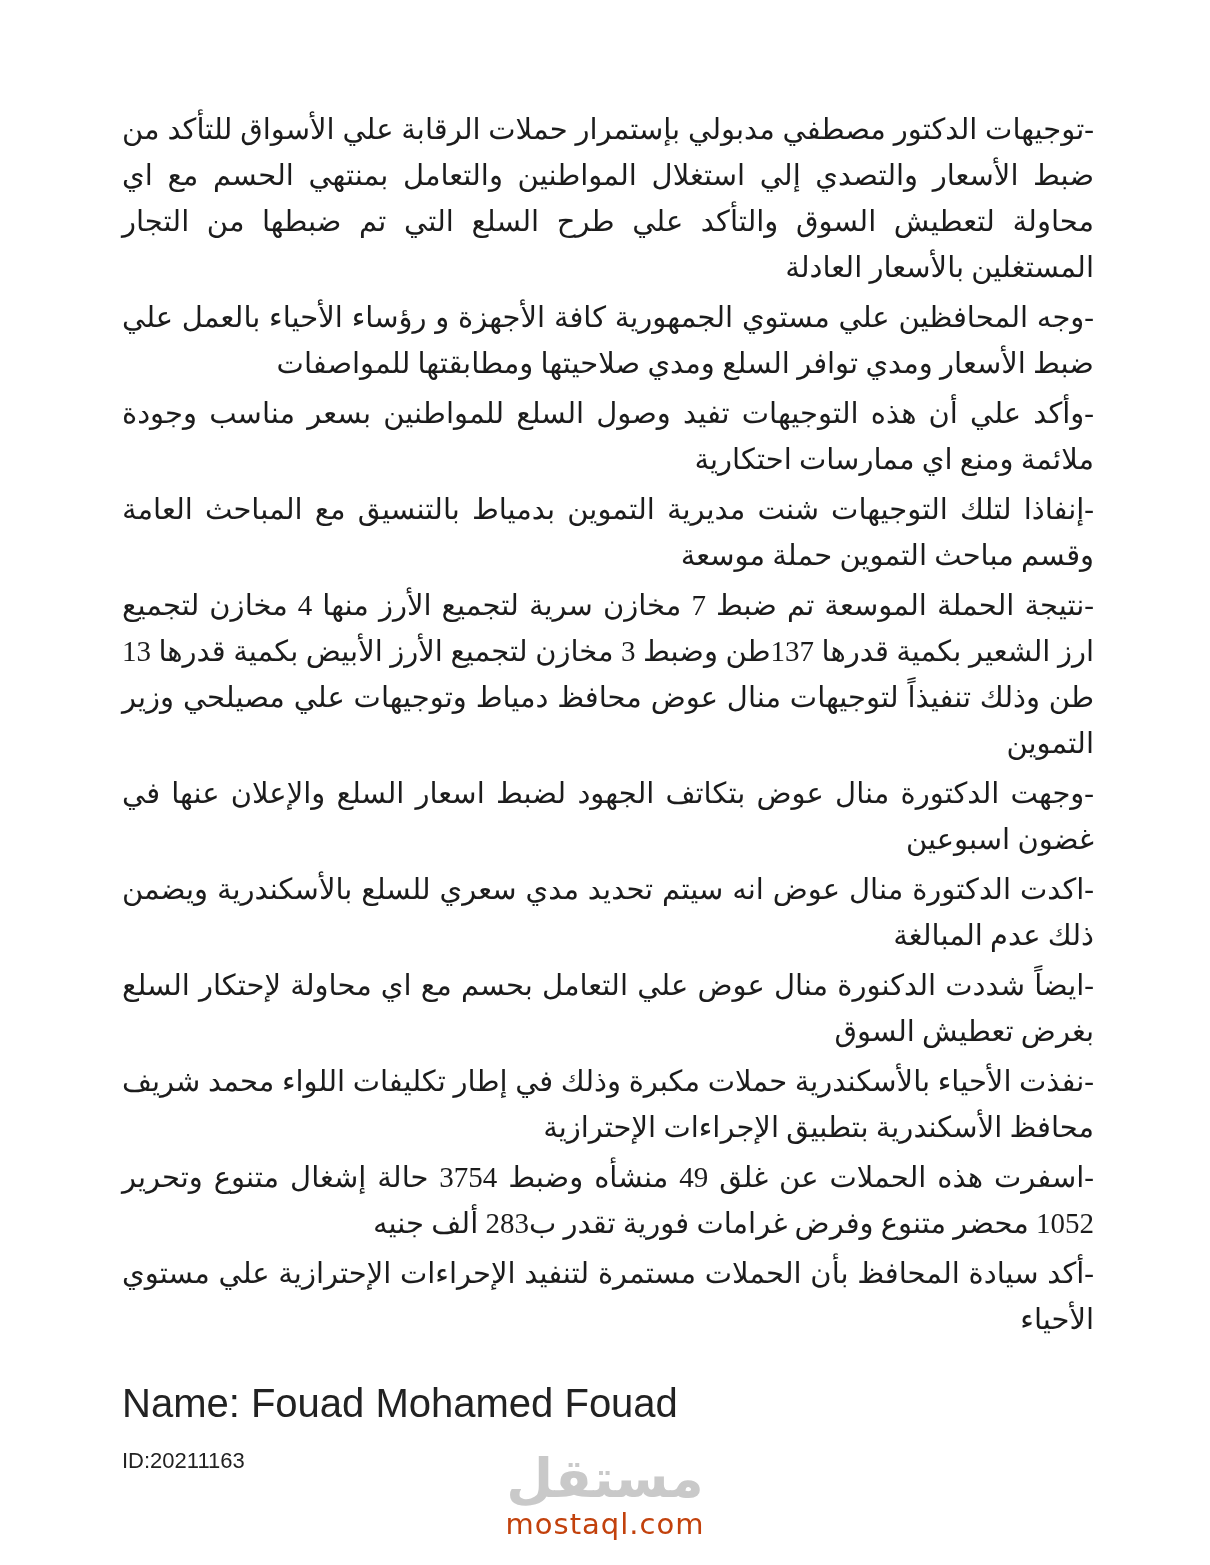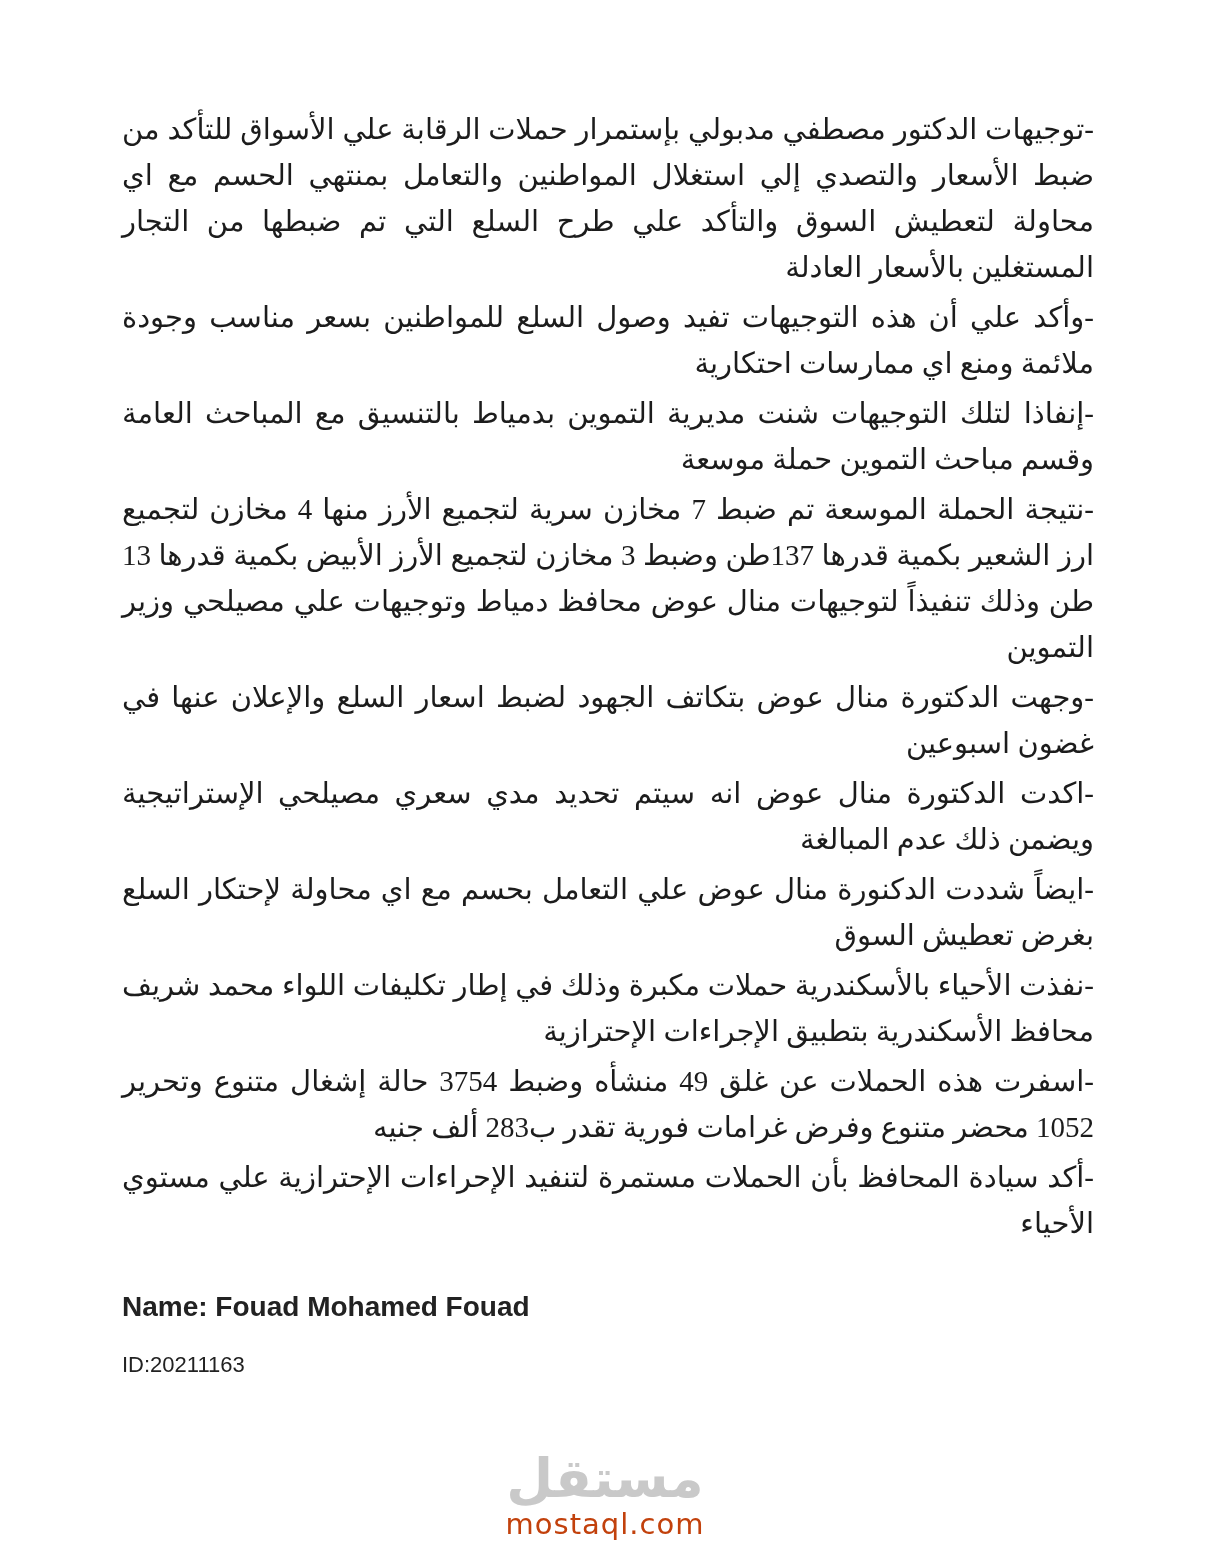--- a/index.html
+++ b/index.html
@@ -31,23 +31,22 @@
     margin: 0 0 4px 0;
   }
   .latin-block {
     direction: ltr;
     text-align: left;
     font-family: "Liberation Sans", "DejaVu Sans", sans-serif;
     color: #222222;
   }
   .name-line {
     margin: 38px 0 0 0;
-    font-size: 28px;
+    font-size: 40px;
     line-height: 46px;
-    font-weight: bold;
   }
   .id-line {
     margin: 12px 0 0 0;
     font-size: 22px;
     line-height: 46px;
   }
   .watermark {
     position: absolute;
     top: 1452px;
     left: 0;
@@ -71,25 +70,26 @@
     color: #c2410c;
     margin-top: 3px;
   }
 </style>
 </head>
 <body>
 
 <div class="page">
   <div class="content">
     <p class="para">-توجيهات الدكتور مصطفي مدبولي بإستمرار حملات الرقابة علي الأسواق للتأكد من ضبط الأسعار والتصدي إلي استغلال المواطنين والتعامل بمنتهي الحسم مع اي محاولة لتعطيش السوق والتأكد علي طرح السلع التي تم ضبطها من التجار المستغلين بالأسعار العادلة</p>
+    <p class="para">-وجه المحافظين علي مستوي الجمهورية كافة الأجهزة و رؤساء الأحياء بالعمل علي ضبط الأسعار ومدي توافر السلع ومدي صلاحيتها ومطابقتها للمواصفات</p>
     <p class="para">-وأكد علي أن هذه التوجيهات تفيد وصول السلع للمواطنين بسعر مناسب وجودة ملائمة ومنع اي ممارسات احتكارية</p>
     <p class="para">-إنفاذا لتلك التوجيهات شنت مديرية التموين بدمياط بالتنسيق مع المباحث العامة وقسم مباحث التموين حملة موسعة</p>
     <p class="para">-نتيجة الحملة الموسعة تم ضبط 7 مخازن سرية لتجميع الأرز منها 4 مخازن لتجميع ارز الشعير بكمية قدرها 137طن وضبط 3 مخازن لتجميع الأرز الأبيض بكمية قدرها 13 طن وذلك تنفيذاً لتوجيهات منال عوض محافظ دمياط وتوجيهات علي مصيلحي وزير التموين</p>
     <p class="para">-وجهت الدكتورة منال عوض بتكاتف الجهود لضبط اسعار السلع والإعلان عنها في غضون اسبوعين</p>
-    <p class="para">-اكدت الدكتورة منال عوض انه سيتم تحديد مدي سعري مصيلحي الإستراتيجية ويضمن ذلك عدم المبالغة</p>
+    <p class="para">-اكدت الدكتورة منال عوض انه سيتم تحديد مدي سعري للسلع بالأسكندرية ويضمن ذلك عدم المبالغة</p>
     <p class="para">-ايضاً شددت الدكنورة منال عوض علي التعامل بحسم مع اي محاولة لإحتكار السلع بغرض تعطيش السوق</p>
     <p class="para">-نفذت الأحياء بالأسكندرية حملات مكبرة وذلك في إطار تكليفات اللواء محمد شريف محافظ الأسكندرية بتطبيق الإجراءات الإحترازية</p>
     <p class="para">-اسفرت هذه الحملات عن غلق 49 منشأه وضبط 3754 حالة إشغال متنوع وتحرير 1052 محضر متنوع وفرض غرامات فورية تقدر ب283 ألف جنيه</p>
     <p class="para">-أكد سيادة المحافظ بأن الحملات مستمرة لتنفيد الإحراءات الإحترازية علي مستوي الأحياء</p>
 
     <p class="latin-block name-line">Name: Fouad Mohamed Fouad</p>
     <p class="latin-block id-line">ID:20211163</p>
   </div>
 
   <div class="watermark">

